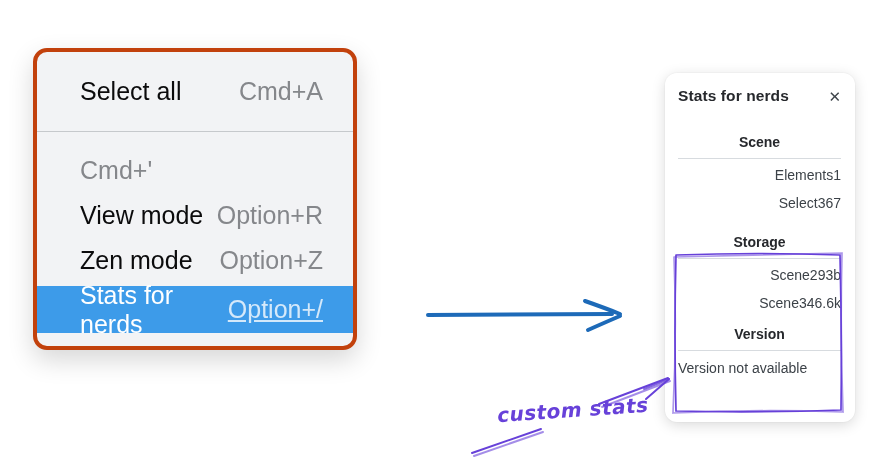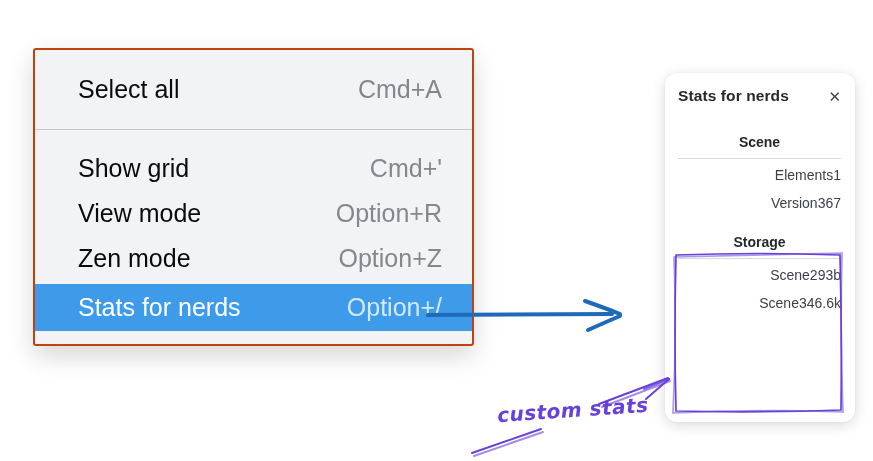--- a/index.html
+++ b/index.html
@@ -6,44 +6,44 @@
   .canvas {
     position: relative;
     width: 873px; height: 461px;
     background: #ffffff;
     overflow: hidden;
     font-family: "Liberation Sans", "DejaVu Sans", sans-serif;
   }
 
   
   .menu {
-    position: absolute; left: 33px; top: 48px; width: 441px;
+    position: absolute; left: 33px; top: 48px; width: 324px;
     box-sizing: border-box;
     background: #f2f3f5;
-    border: 2px solid #c2410c;
-    border-radius: 3px;
+    border: 4px solid #c2410c;
+    border-radius: 14px;
     box-shadow: 0 10px 26px rgba(0,0,0,.16);
   }
   .menu-group-top { padding: 17px 0; }
   .menu-group-main { padding: 16px 0 13px; }
   .menu-item {
     height: 45px;
     display: flex; align-items: center; justify-content: space-between;
     padding: 0 30px 0 43px;
     font-size: 25px;
     cursor: default;
   }
   .menu-item .mi-label { color: #0b0b0c; }
   .menu-item .mi-short { color: #85878b; }
   .menu-item.highlighted {
     height: 47px; margin-top: 3px;
     background: #3d9be9;
   }
   .menu-item.highlighted .mi-label { color: #ffffff; }
-  .menu-item.highlighted .mi-short { color: rgba(255,255,255,.78); }
+  .menu-item.highlighted .mi-short { color: rgba(255,255,255,.78); text-decoration: underline; }
   .menu-divider { height: 1px; background: #c6c9cc; }
 
   
   .panel {
     position: absolute; left: 665px; top: 73px; width: 190px; height: 349px;
     box-sizing: border-box;
     background: #ffffff;
     border-radius: 12px;
     box-shadow: 0 3px 14px rgba(0,0,0,.15), 0 0 0 1px rgba(0,0,0,.02);
     padding: 12px 14px 12px 13px;
@@ -81,21 +81,20 @@
   <div class="menu">
     <div class="menu-group-top">
       <div class="menu-item">
         <span class="mi-label">Select all</span>
         <span class="mi-short">Cmd+A</span>
       </div>
     </div>
     <div class="menu-divider"></div>
     <div class="menu-group-main">
       <div class="menu-item">
-        <span class="mi-label">Show grid</span>
         <span class="mi-short">Cmd+'</span>
       </div>
       <div class="menu-item">
         <span class="mi-label">View mode</span>
         <span class="mi-short">Option+R</span>
       </div>
       <div class="menu-item">
         <span class="mi-label">Zen mode</span>
         <span class="mi-short">Option+Z</span>
       </div>
@@ -113,38 +112,43 @@
     </div>
 
     <div>
       <div class="sec-heading sh-scene">Scene</div>
       <hr>
       <div class="stat-row">
         <span class="sr-label">Elements</span>
         <span class="sr-value">1</span>
       </div>
       <div class="stat-row">
-        <span class="sr-label">Version</span>
+        <span class="sr-label">Select</span>
         <span class="sr-value">367</span>
       </div>
     </div>
 
     <div>
       <div class="sec-heading sh-storage">Storage</div>
       <hr>
       <div class="stat-row">
         <span class="sr-label">Scene</span>
         <span class="sr-value">293b</span>
       </div>
       <div class="stat-row">
         <span class="sr-label">Scene</span>
         <span class="sr-value">346.6k</span>
       </div>
     </div>
 
+    <div>
+      <div class="sec-heading sh-version">Version</div>
+      <hr>
+      <div class="panel-note">Version not available</div>
+    </div>
   </div>
 
   <svg class="overlay" width="873" height="461" viewBox="0 0 873 461">
 
     <g fill="none" stroke-width="4" stroke-linecap="round" stroke="#1d6ab8">
       <path d="M428 315 L612 314"></path>
       <path d="M585 301 Q605 308 620 314"></path>
       <path d="M588 330 Q606 322 620 316"></path>
     </g>
 

